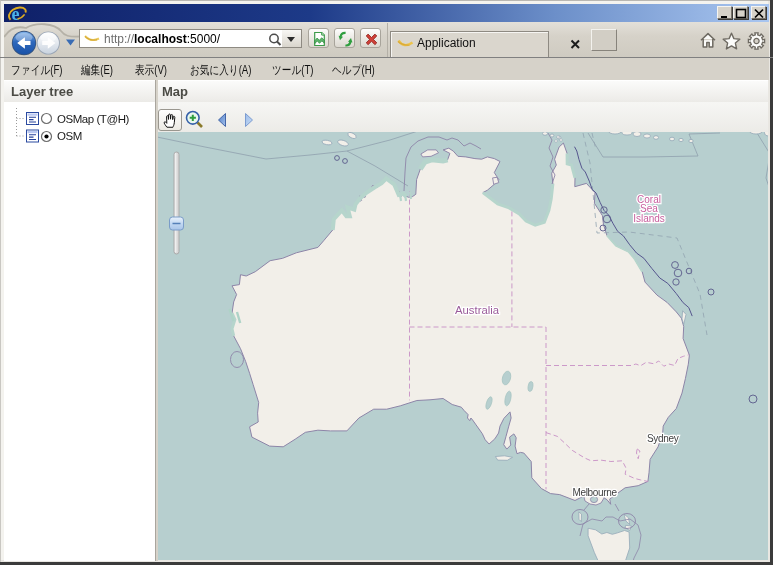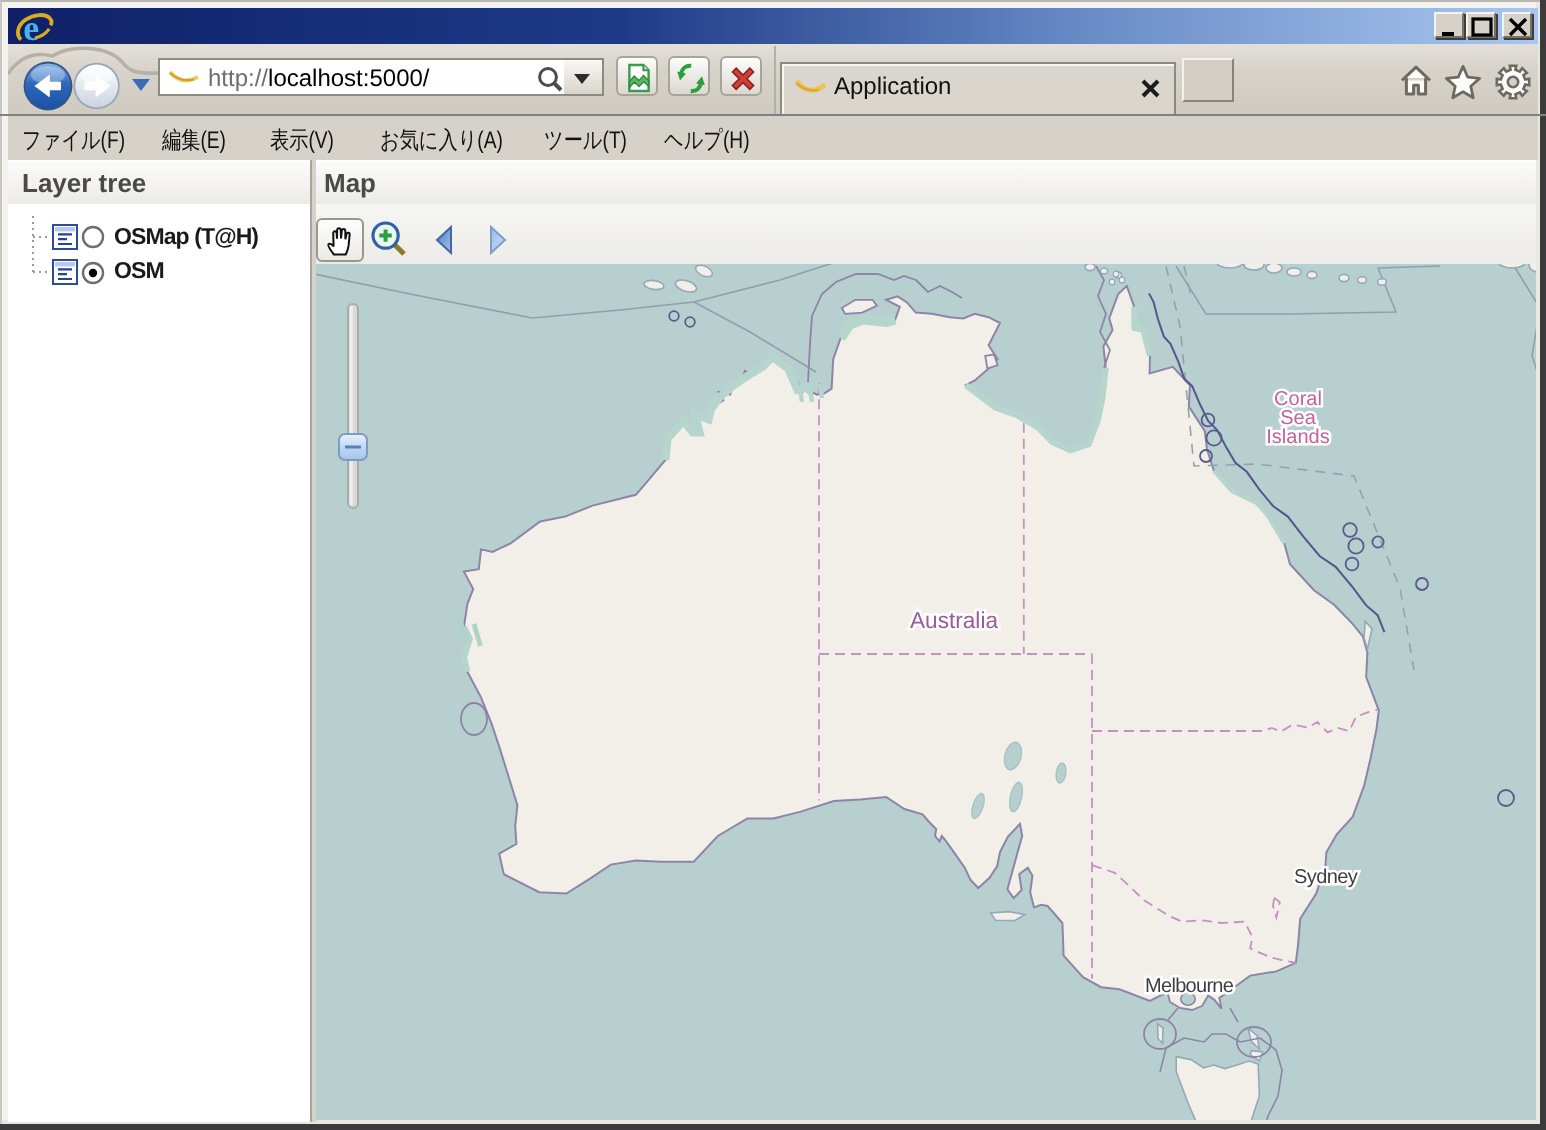--- a/index.html
+++ b/index.html
@@ -21,37 +21,37 @@
 #nav{left:4px;top:22px;width:765px;height:35px;background:linear-gradient(180deg,#e3e0d9 0%,#d6d2c9 40%,#cfcbc1 100%)}
 #urlbox{left:75px;top:7px;width:223px;height:19px;background:#fff;border:1px solid #8e8a82;font-size:12px;line-height:17px}
 #urlbox .u1{color:#6e6e6e}
 #urltxt{position:absolute;left:24px;top:1px;white-space:nowrap}
 #ddbtn{left:278px;top:7px;width:20px;height:19px;background:linear-gradient(180deg,#f8f7f4,#d9d5cc);border:1px solid #8e8a82;border-left:0}
 .tri-dn{position:absolute;width:0;height:0;border-left:4px solid transparent;border-right:4px solid transparent;border-top:5px solid #2b2b2b}
 .navbtn{top:6px;width:21px;height:20px;background:linear-gradient(180deg,#fdfdfc 0%,#eceae5 50%,#dcd8d0 100%);border:1px solid #a8a49b;border-radius:3px}
 .navbtn svg{position:absolute;left:1px;top:1px}
 
 #tabsep{left:383px;top:1px;width:1px;height:34px;background:#b4b0a7}
-#tab{left:386px;top:9px;width:198px;height:26px;background:#dad6cd;border:1px solid #8e8a82;border-bottom:0;box-shadow:inset 1px 1px 0 #f6f5f2;font-size:12px;color:#111}
+#tab{left:386px;top:9px;width:159px;height:26px;background:#dad6cd;border:1px solid #8e8a82;border-bottom:0;box-shadow:inset 1px 1px 0 #f6f5f2;font-size:12px;color:#111}
 #tab .t{position:absolute;left:26px;top:4px}
 #newtab{left:587px;top:7px;width:26px;height:22px;background:#d2cec5;border:1px solid;border-color:#f3f2ee #87837b #87837b #f3f2ee}
 .cmdico{top:10px}
 
 #sep1{left:0;top:57px;width:773px;height:1px;background:#808080}
 #menu{left:4px;top:58px;width:765px;height:22px;background:#d6d2c9;font-size:12px;color:#111}
 #menu span{position:absolute;top:4px;overflow:hidden;white-space:nowrap;height:15px;transform:scaleX(.8);transform-origin:0 0}
 
 .phead{top:80px;height:38px;background:linear-gradient(180deg,#fbfbfa 0%,#eeedea 50%,#dddcd6 100%);border-top:1px solid #fff;border-bottom:1px solid #b7b4ac;font-weight:bold;font-size:13px;color:#4b4b45}
 .phead .t{position:absolute;top:3px}
 #lpanel{left:4px;top:102px;width:151px;height:459px;background:#fff}
 #split{left:155px;top:80px;width:3px;height:481px;background:#d6d2c9;border-left:1px solid #a9a59d}
 #toolbar{left:158px;top:102px;width:610px;height:30px;background:linear-gradient(180deg,#f6f6f4,#ecebe7)}
 #handbtn{left:158px;top:109px;width:24px;height:22px;border:1px solid #9a978f;border-radius:3px;background:linear-gradient(180deg,#fefefe,#eceae4)}
 
-.treerow{position:absolute;left:0;font-size:11.5px;letter-spacing:-.45px;font-weight:bold;color:#1a1a1a;white-space:nowrap}
+.treerow{position:absolute;left:0;font-size:11.5px;letter-spacing:-.45px;font-weight:normal;color:#1a1a1a;white-space:nowrap}
 
 #map{left:158px;top:132px;width:610px;height:428px;background:#b7cfcf}
 </style></head>
 <body>
 <div class="abs" id="frame">
     <div class="inner"></div>
   </div>
 <div class="abs" id="edgeR2"></div>
 <div class="abs" id="edgeB2"></div>
 <div class="abs" id="edgeR"></div>
@@ -99,21 +99,21 @@
           <stop offset="1" stop-color="#1a52a8"></stop>
         </linearGradient>
   <linearGradient id="gf" x1="0" y1="0" x2="0" y2="1">
    <stop offset="0" stop-color="#ffffff"></stop>
           <stop offset=".5" stop-color="#e4e9ef"></stop>
           <stop offset="1" stop-color="#c9d3df"></stop>
         </linearGradient>
   </defs>
  </svg>
  <div class="abs" id="urlbox">
-      <div id="urltxt"><span class="u1">http://</span><b style="font-weight:normal;color:#000">localhost</b>:5000/</div>
+      <div id="urltxt"><span class="u1">http://</span><b style="font-weight:bold;color:#000">localhost</b>:5000/</div>
   <svg class="abs" style="left:4px;top:3px" width="16" height="12">
         <path d="M1 3 C5 7.5 9 8.5 15 5.5" fill="none" stroke="#eccb5e" stroke-width="2"></path>
         <path d="M1 3.5 C5 7 8.5 7.5 13 6.8" fill="none" stroke="#cfa030" stroke-width="1"></path>
       </svg>
   <svg class="abs" style="left:187px;top:2px" width="16" height="16">
         <circle cx="7" cy="6.5" r="4.2" fill="none" stroke="#4c4c4c" stroke-width="1.5"></circle>
         <path d="M10 9.5 L13.5 13" stroke="#4c4c4c" stroke-width="2"></path>
       </svg>
  </div>
  <div class="abs" id="ddbtn">

